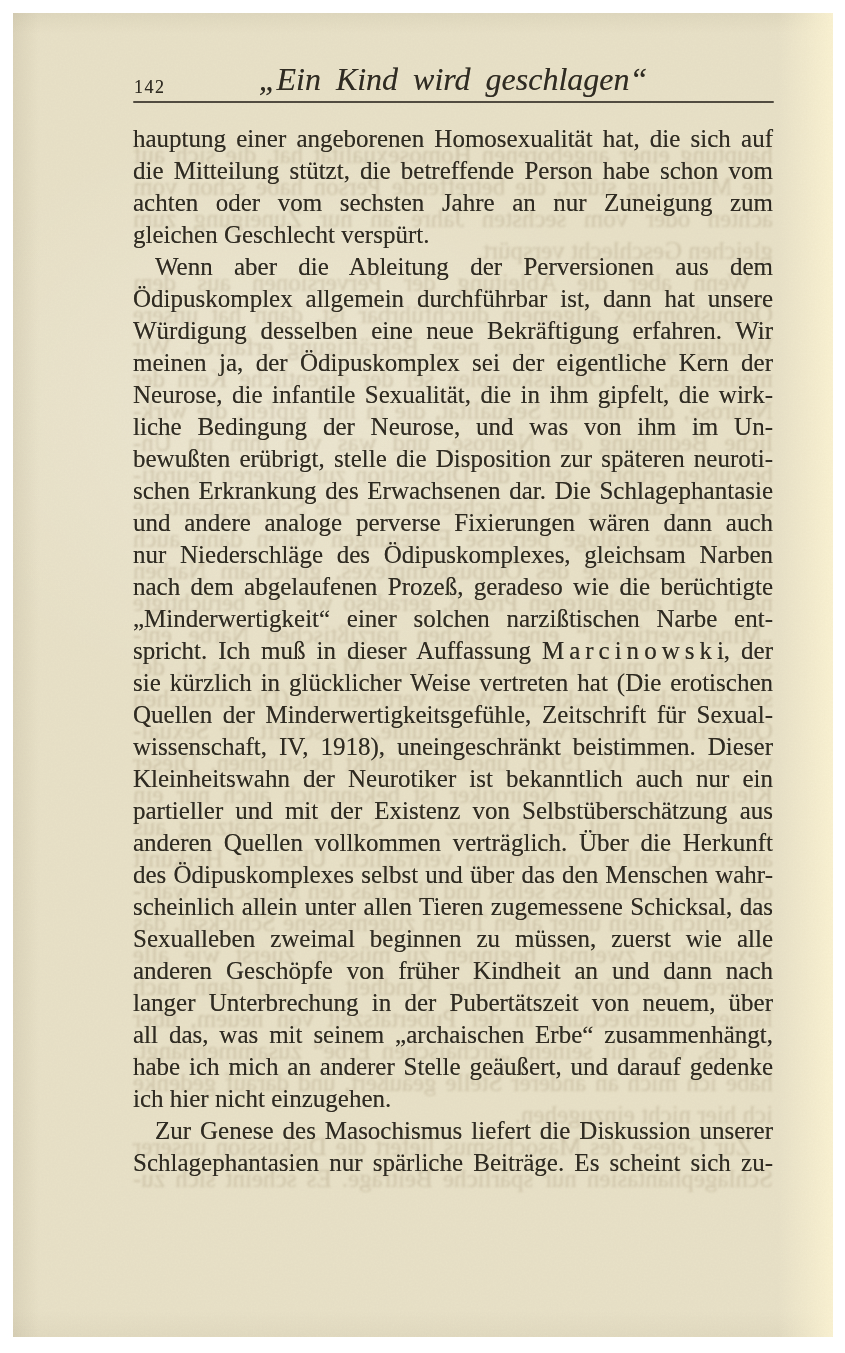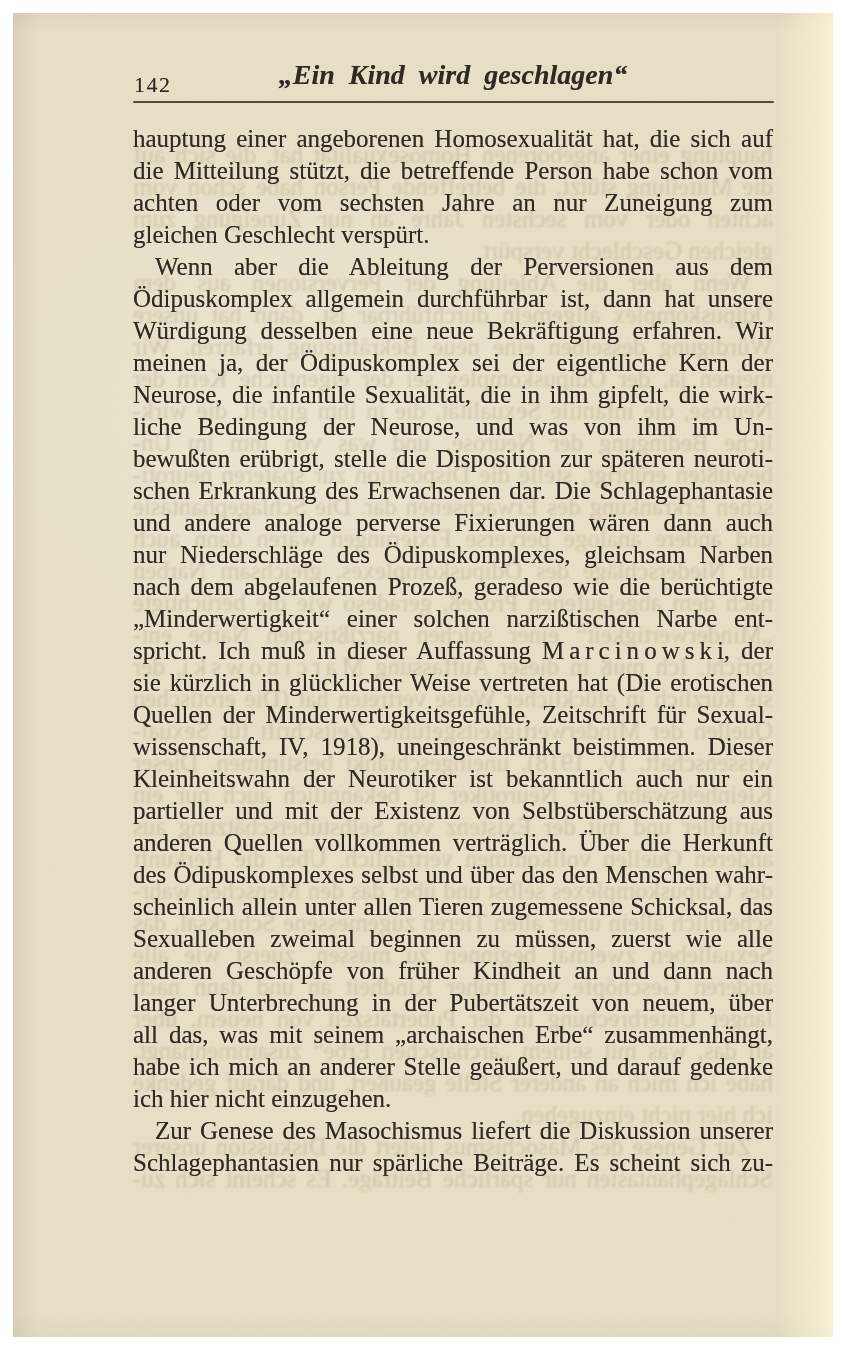--- a/index.html
+++ b/index.html
@@ -34,28 +34,27 @@
     position:absolute;left:120px;top:126px;width:640px;
     transform:scaleX(-1);
     filter:blur(.8px);
     color:rgba(148,131,97,.28);
     pointer-events:none;
   }
   .ghost .line{color:inherit;text-shadow:none}
   .page-header{position:absolute;left:120px;top:54px;width:640px;height:32px}
   .page-number{
     position:absolute;left:1px;bottom:1px;
-    font-size:22px;letter-spacing:1.5px;color:var(--ink);
+    font-size:18px;letter-spacing:1.5px;color:var(--ink);
     text-shadow:0 0 .5px rgba(47,43,34,.55);
   }
   .running-title{
-    position:absolute;left:0;right:0;bottom:8px;text-align:center;
-    font-style:italic;font-size:28px;word-spacing:7px;color:var(--ink);
+    position:absolute;left:0;right:0;bottom:1px;text-align:center;
+    font-style:italic;font-size:32px;word-spacing:7px;color:var(--ink);
     text-shadow:0 0 .5px rgba(47,43,34,.5);
-    font-weight:bold;
   }
   .header-rule{
     position:absolute;left:120px;top:88px;width:641px;height:2px;
     background:var(--ink);opacity:.82;border-radius:1px;
   }
   .text-column{position:absolute;left:120px;top:110px;width:640px;color:var(--ink)}
   .line{
     height:32px;line-height:32px;font-size:25px;
     white-space:normal;
     text-shadow:0 0 .5px rgba(47,43,34,.55);

